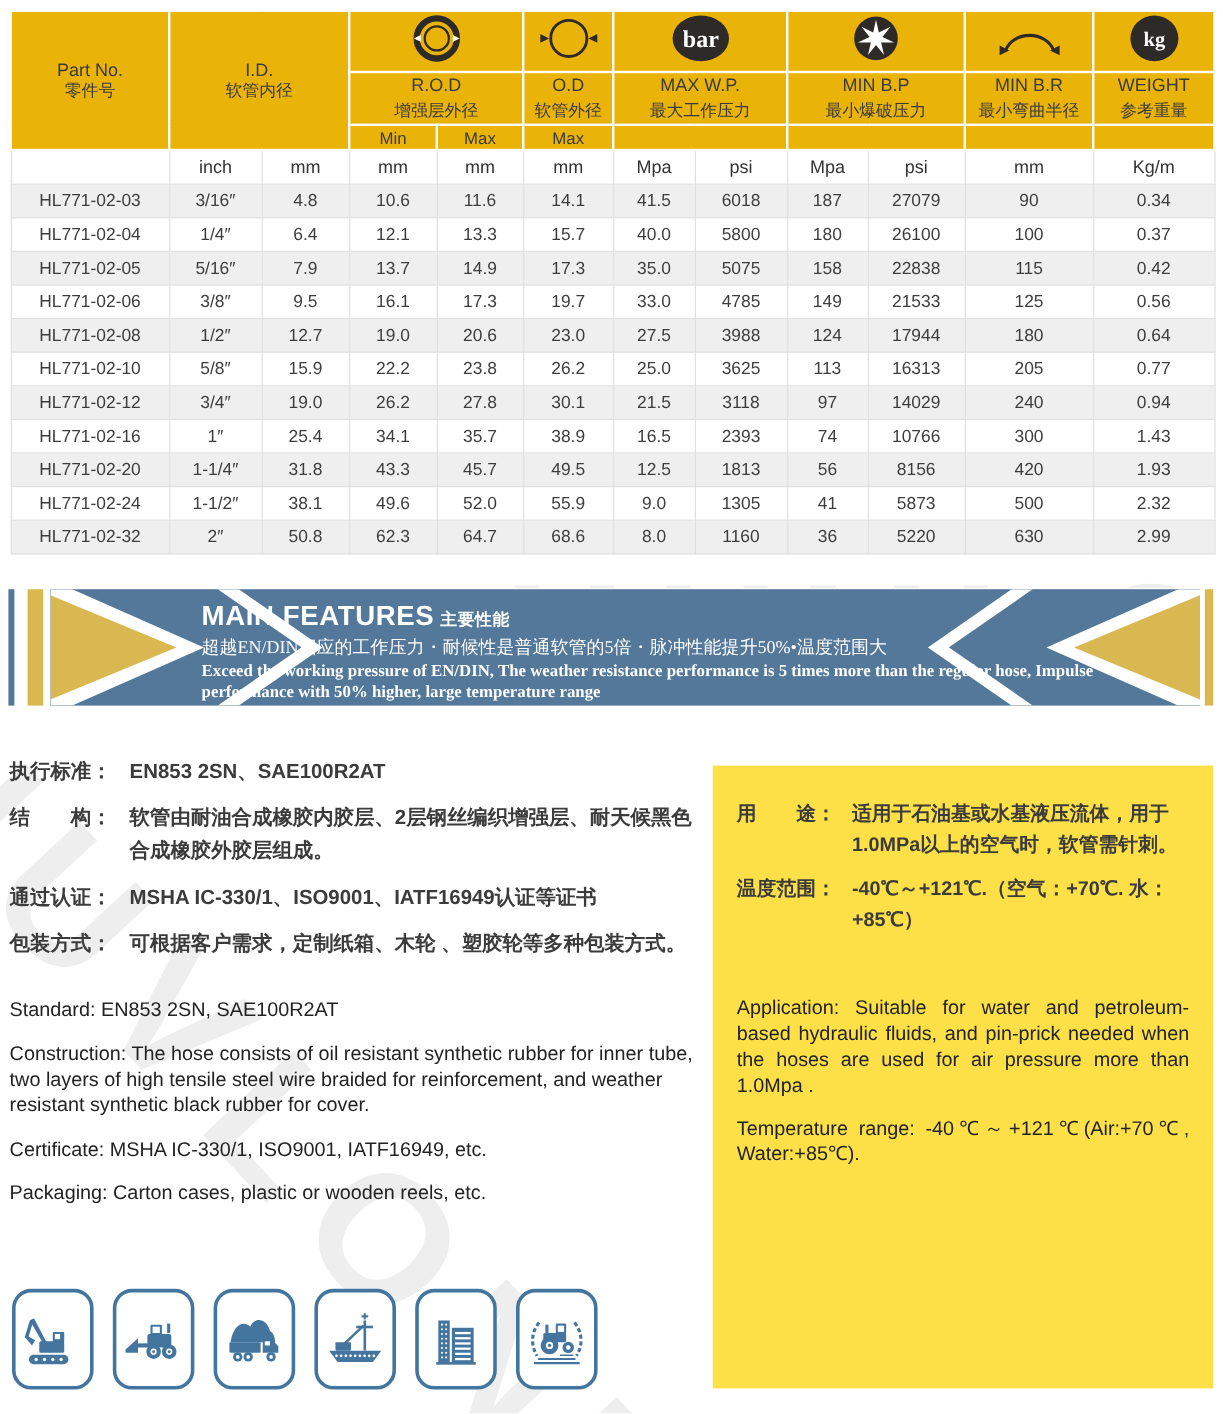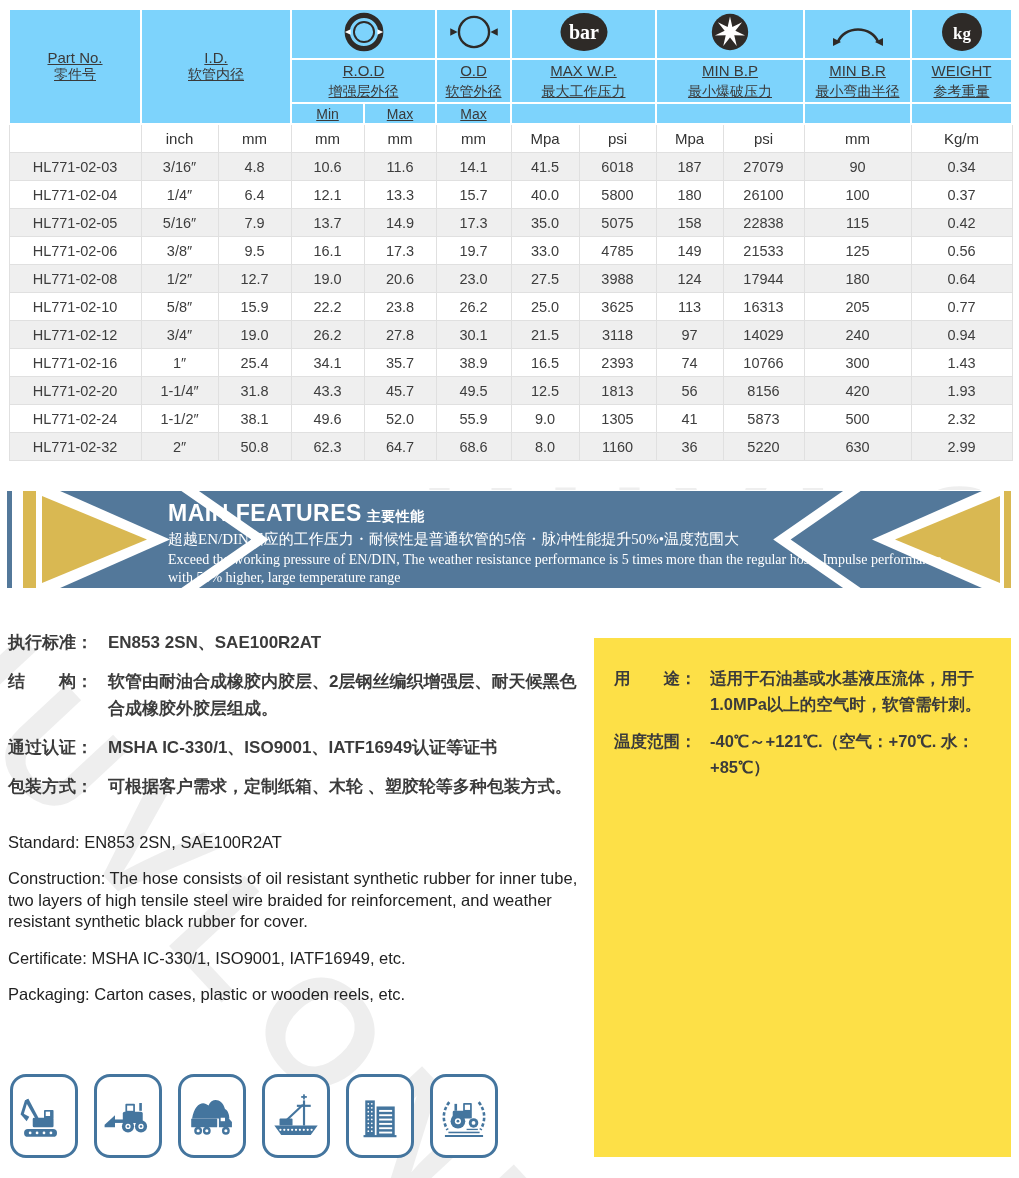--- a/index.html
+++ b/index.html
@@ -8,22 +8,22 @@
   
   .wm{position:absolute;z-index:0;font-weight:bold;color:rgba(120,120,120,0.13);
       font-size:150px;letter-spacing:26px;white-space:nowrap;pointer-events:none;}
   .wm-diag{left:-6px;top:556px;transform:rotate(47deg);transform-origin:0 0;}
   .wm-clip{position:absolute;z-index:0;overflow:hidden;pointer-events:none;}
   .wm-h{position:absolute;left:0;top:0;transform:none;}
   .content{position:relative;z-index:1;}
   
   table.spec{position:absolute;left:8px;top:8px;width:1003px;border-collapse:collapse;
              table-layout:fixed;}
-  table.spec th{background:#7dd3fc;border:2px solid #fff;font-weight:400;color:#3a3a3a;
-                text-align:center;padding:0;text-decoration:underline;}
+  table.spec th{background:#eab308;border:2px solid #fff;font-weight:400;color:#3a3a3a;
+                text-align:center;padding:0;}
   table.spec tr.h-icons th{height:44px;}
   table.spec tr.h-names th{height:42px;font-size:15px;line-height:1.35;}
   table.spec tr.h-minmax th{height:19px;font-size:14px;}
   .th-en{display:block;font-size:15px;}
   .th-zh{display:block;font-size:14px;}
   table.spec td{height:27px;text-align:center;font-size:14.5px;color:#3d3d3d;
                 border:1px solid #e0e0e0;padding:0;background:#fff;}
   table.spec tr.units td{font-size:15px;color:#333;}
   table.spec tbody tr.odd td{background:#efefef;}
   
@@ -31,21 +31,21 @@
   .banner .vstripe{position:absolute;top:0;height:97px;}
   .banner-main{position:absolute;left:42px;top:0;width:958px;height:97px;background:#53789a;overflow:hidden;}
   .banner-deco{position:absolute;top:0;height:97px;width:230px;}
   .deco-left{left:0;}
   .deco-right{right:0;transform:scaleX(-1);}
   .banner-text{position:absolute;left:126px;top:9px;width:790px;color:#fff;}
   .banner-title{font-weight:bold;letter-spacing:0.5px;}
   .banner-title .t-en{font-size:23px;}
   .banner-title .t-zh{font-size:14px;}
   .banner-zh{font-size:15px;margin-top:3px;font-family:"Liberation Serif",serif;}
-  .banner-en{font-size:14px;font-weight:normal;line-height:1.3;margin-top:2px;
+  .banner-en{font-size:14px;font-weight:bold;line-height:1.3;margin-top:2px;
              font-family:"Liberation Serif",serif;}
   
   .specs-zh{position:absolute;left:8px;top:630px;width:578px;}
   .spec-item{display:flex;font-size:17px;line-height:1.55;margin-bottom:13px;color:#3b3b3b;font-weight:bold;}
   .spec-label{flex:0 0 100px;white-space:pre;}
   .spec-value{flex:1;}
   .specs-en{position:absolute;left:8px;top:832px;width:574px;}
   .para{font-size:16.5px;line-height:1.3;margin-bottom:15px;color:#222;}
   
   .panel{position:absolute;left:594px;top:638px;width:417px;height:519px;background:#fde047;
@@ -405,20 +405,24 @@
     <div class="panel">
       <div>
           <div class="spec-item">
             <span class="spec-label">用　　途：</span>
             <span class="spec-value">适用于石油基或水基液压流体，用于1.0MPa以上的空气时，软管需针刺。</span>
           </div>
           <div class="spec-item">
             <span class="spec-label">温度范围：</span>
             <span class="spec-value">-40℃～+121℃.（空气：+70℃. 水：+85℃）</span>
           </div>
+        </div>
+      <div class="panel-en">
+          <div class="para">Application: Suitable for water and petroleum-based hydraulic fluids, and pin-prick needed when the hoses are used for air pressure more than 1.0Mpa .</div>
+          <div class="para">Temperature range: -40℃～+121℃(Air:+70℃, Water:+85℃).</div>
         </div>
     </div>
 
     <div class="app-icons">
       <div class="app-icon">
         <svg width="52" height="58" viewBox="0 0 60 60" fill="#44759e">
           <rect x="7" y="45" width="38" height="9" rx="4.5"></rect>
           <circle cx="14" cy="49.5" r="1.6" fill="#fff"></circle>
             <circle cx="22" cy="49.5" r="1.6" fill="#fff"></circle>
           <circle cx="30" cy="49.5" r="1.6" fill="#fff"></circle>

